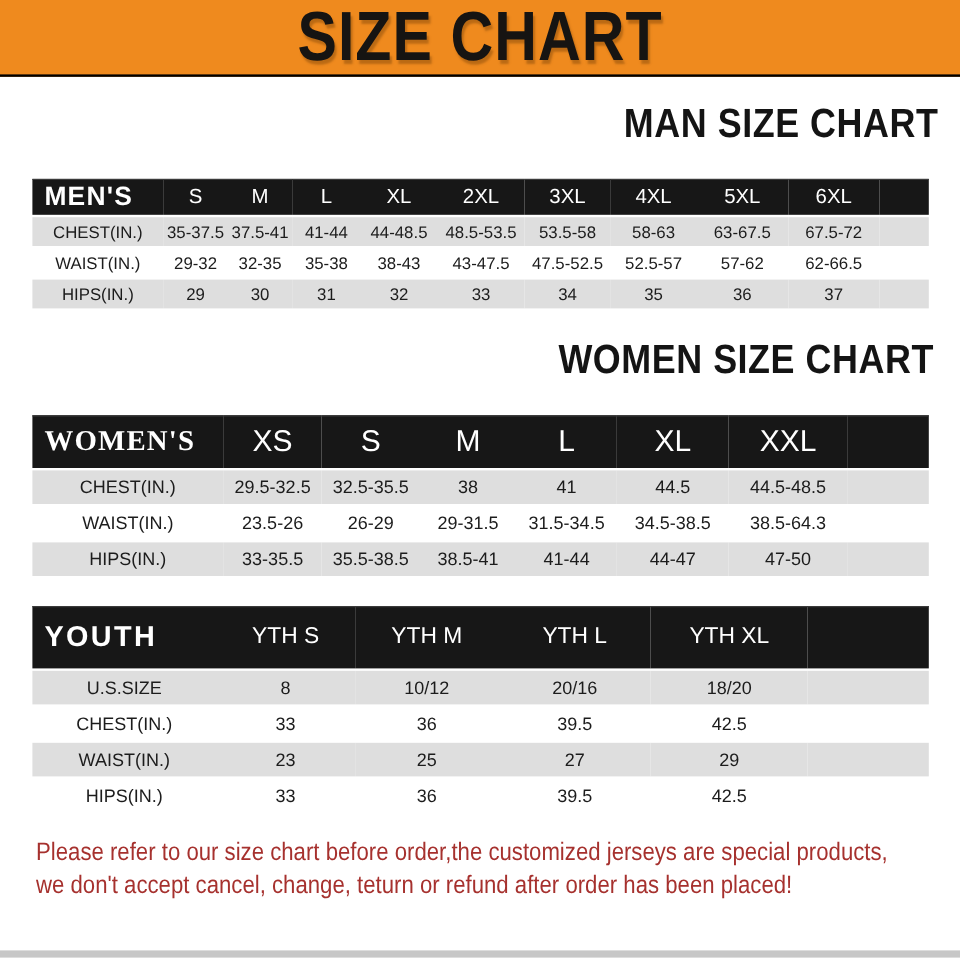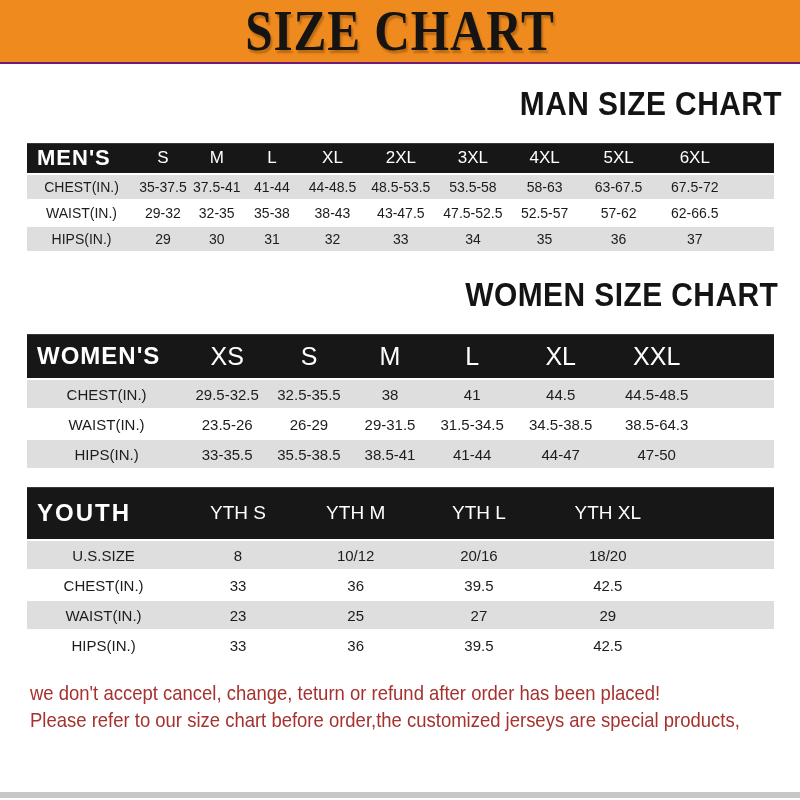--- a/index.html
+++ b/index.html
@@ -6,22 +6,22 @@
   html,body { width:800px; height:800px; }
   body {
     font-family:"Liberation Sans", sans-serif;
     background:#ffffff;
     position:relative;
     overflow:hidden;
   }
   .banner {
     height:64px;
     background:var(--banner-bg,#EF8A1E);
-    border-bottom:2px solid #701a75;
-    display:flex; align-items:center; justify-content:center;font-family:Liberation Serif, serif;
+    border-bottom:2px solid #000000;
+    display:flex; align-items:center; justify-content:center;
   }
   .banner-title {
     display:inline-block;
     font-size:58px; font-weight:900; color:#161412;
     letter-spacing:1px; line-height:1;
     transform:scaleX(0.85);
     text-shadow:2px 3px 2px rgba(90,45,0,0.35);
     white-space:nowrap;
   }
   h2 { text-align:right; line-height:38px; }
@@ -29,21 +29,21 @@
     display:inline-block;
     font-size:34px; font-weight:900; color:#141414;
     transform:scaleX(0.88);
     letter-spacing:0.5px;
     white-space:nowrap;
   }
   .sec-men h2   { margin-top:20px; }
   .sec-women h2 { margin-top:22px; }
   .sec-youth h2 { margin-top:30px; }
   .size-table {
-    width:747px; margin:15px 0 0 27px;
+    width:747px; margin:21px 0 0 27px;
     border-collapse:separate; border-spacing:0 2px;
     table-layout:fixed;
   }
   .size-table thead th {
     background:var(--header-bar,#171717);
     color:#fff; font-weight:400;
     text-align:center; vertical-align:middle;
     box-shadow:inset 0 1px 0 #3a3a3a;
   }
   .size-table thead th.tbl-label {
@@ -52,21 +52,21 @@
   }
   .size-table tbody td {
     text-align:center; vertical-align:middle;
     color:#1c1c1c; background:#ffffff;
   }
   .size-table tbody tr.shade td { background:var(--row-shade,#DEDEDE); }
   .men   thead th { height:30px; font-size:17px; }
   .men   thead th.tbl-label { font-size:22px; }
   .men   tbody td { height:24px; font-size:14px; }
   .women thead th { height:44px; font-size:25px; }
-  .women thead th.tbl-label { font-size:24px; }
+  .women thead th.tbl-label { font-size:24px;font-family:Liberation Serif, serif; }
   .women tbody td { height:28px; font-size:15px; }
   .youth thead th { height:52px; font-size:19px; }
   .youth thead th.tbl-label { font-size:24px; letter-spacing:2px; }
   .youth tbody td { height:28px; font-size:15px; }
   .notice { margin:18px 0 0 30px; }
   .notice-line {
     display:inline-block;
     color:var(--footer-text,#A6312E);
     font-size:21px; font-weight:500;
     line-height:27px;
@@ -273,19 +273,19 @@
             <td>36</td>
             <td>39.5</td>
             <td>42.5</td>
             <td></td>
           </tr>
         </tbody>
       </table>
   </section>
 
   <footer class="notice">
+    <div><span class="notice-line">Please refer to our size chart before order,the customized jerseys are special products,</span></div>
     <div><span class="notice-line">we don't accept cancel, change, teturn or refund after order has been placed!</span></div>
-    <div><span class="notice-line">Please refer to our size chart before order,the customized jerseys are special products,</span></div>
   </footer>
 
   <div class="bottom-bar"></div>
 
 </div>
 
 </body></html>

